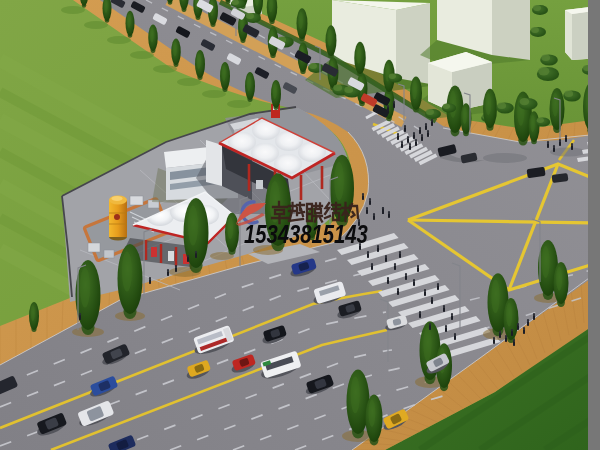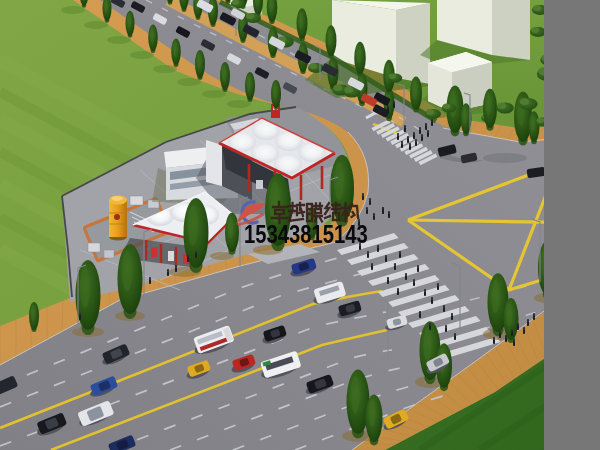--- a/index.html
+++ b/index.html
@@ -1,16 +1,16 @@
 <!DOCTYPE html>
 <html><head>
 <meta charset="utf-8">
 <style>
 html,body{margin:0;padding:0;background:#777;}
-#stage{width:544px;height:450px;position:relative;overflow:hidden;font-family:"Liberation Sans",sans-serif;}
+#stage{width:588px;height:450px;position:relative;overflow:hidden;font-family:"Liberation Sans",sans-serif;font-style:italic;}
 #stage svg{filter:blur(0.45px) saturate(0.97);}
 </style>
 </head>
 <body>
 <div id="stage">
 <svg width="600" height="450" viewBox="0 0 600 450" xmlns="http://www.w3.org/2000/svg">
 <defs>
 <linearGradient id="gfield" x1="0" y1="0" x2="1" y2="1">
 <stop offset="0" stop-color="#80a643"></stop>
           <stop offset="0.5" stop-color="#759f39"></stop>

